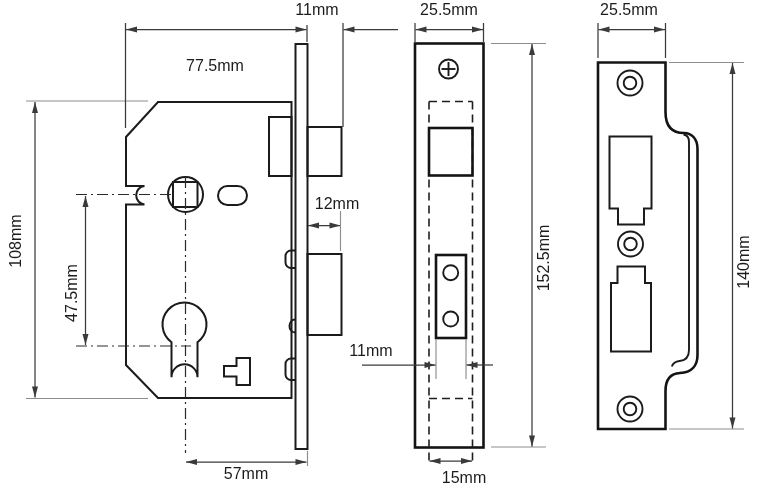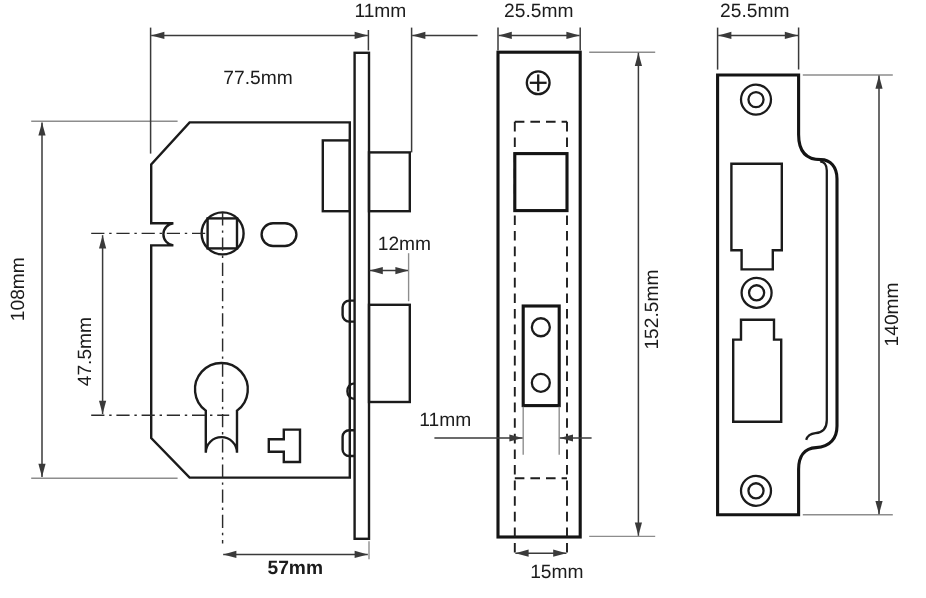--- a/index.html
+++ b/index.html
@@ -131,21 +131,21 @@
       <line class="ext" x1="669" y1="429" x2="744" y2="429"></line>
       <line class="dim" x1="732.5" y1="63" x2="732.5" y2="428.5" marker-start="url(#arr)" marker-end="url(#arr)"></line>
     </g>
   </svg>
 
   <span class="lbl" style="left:215px;top:38px;margin-top:28px;">77.5mm</span>
   <span class="lbl" style="left:317px;top:10px;">11mm</span>
   <span class="lbl" style="left:337px;top:204px;">12mm</span>
   <span class="lbl rot" style="left:16px;top:241px;">108mm</span>
   <span class="lbl rot" style="left:72px;top:293px;">47.5mm</span>
-  <span class="lbl" style="left:246px;top:474px;font-weight:bold;">57mm</span>
+  <span class="lbl" style="left:246px;top:474px;">57mm</span>
 
   <span class="lbl" style="left:449px;top:10px;">25.5mm</span>
   <span class="lbl rot" style="left:544px;top:258px;">152.5mm</span>
   <span class="lbl" style="left:371px;top:351px;">11mm</span>
   <span class="lbl" style="left:464px;top:478px;">15mm</span>
 
   <span class="lbl" style="left:629px;top:10px;">25.5mm</span>
   <span class="lbl rot" style="left:744px;top:262px;">140mm</span>
 
 </div>

